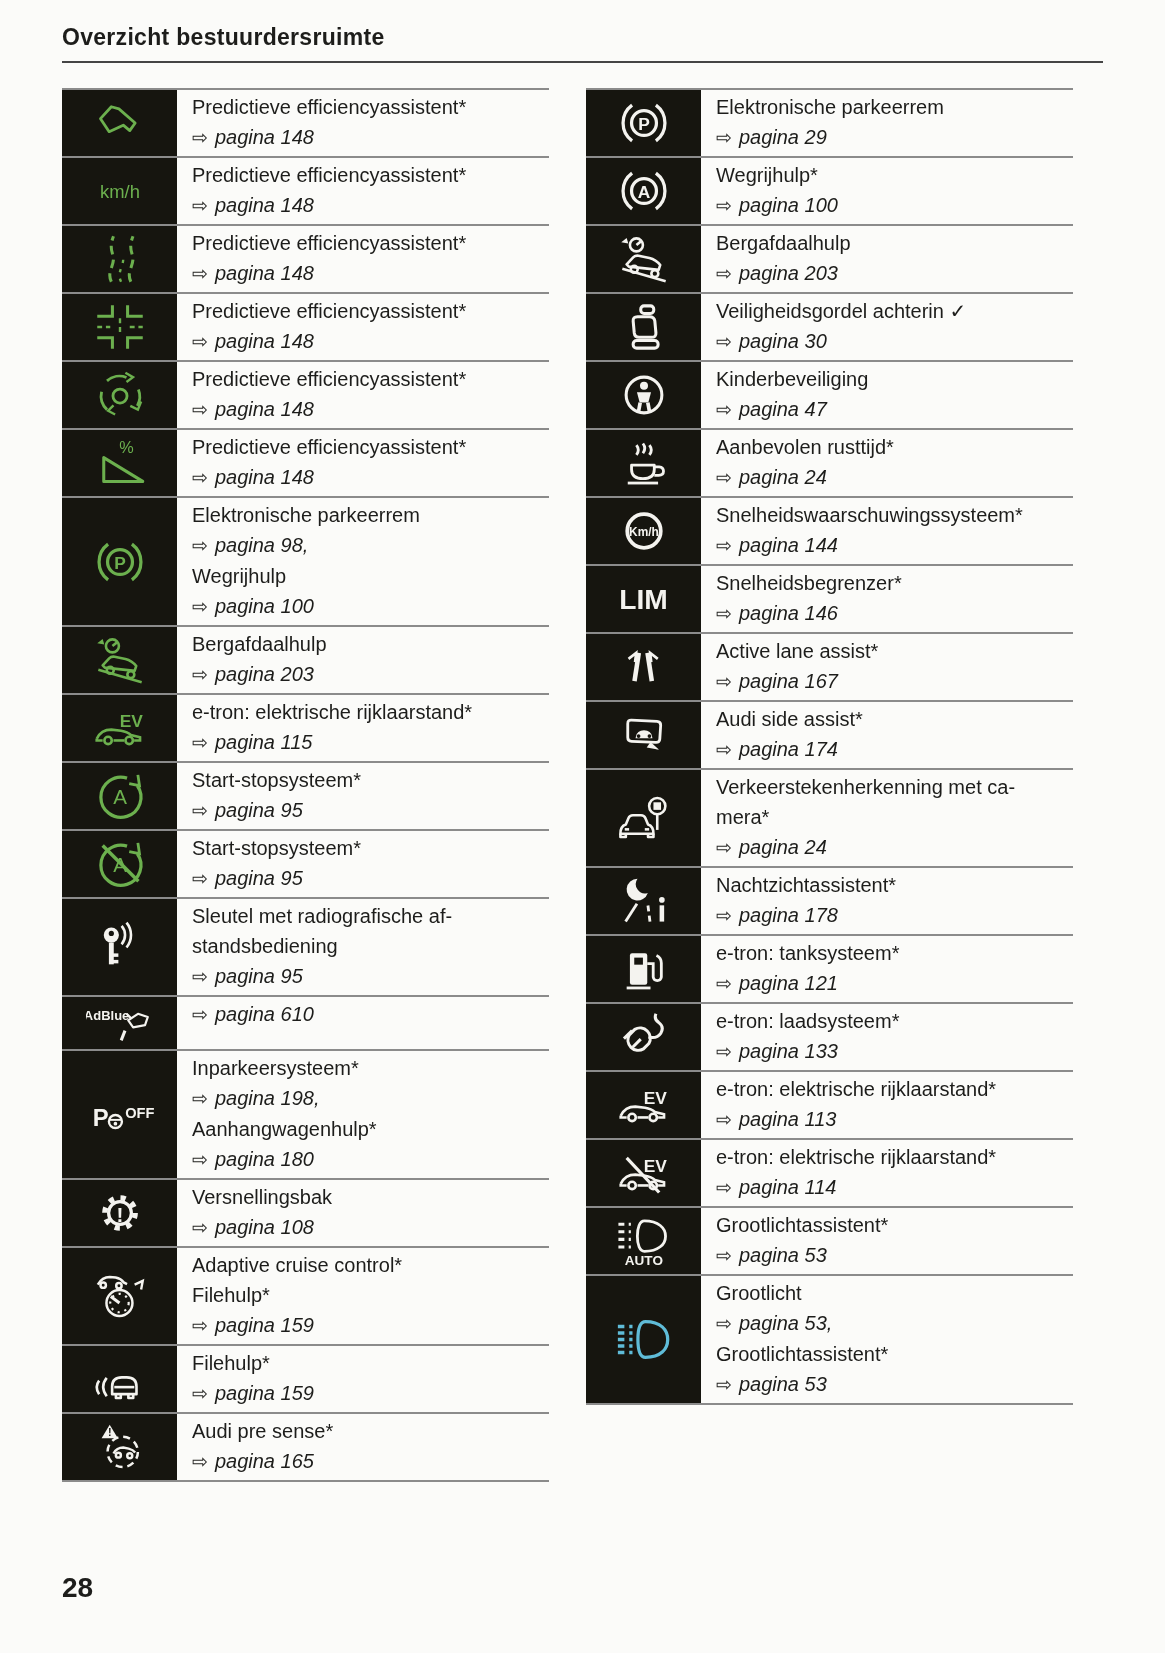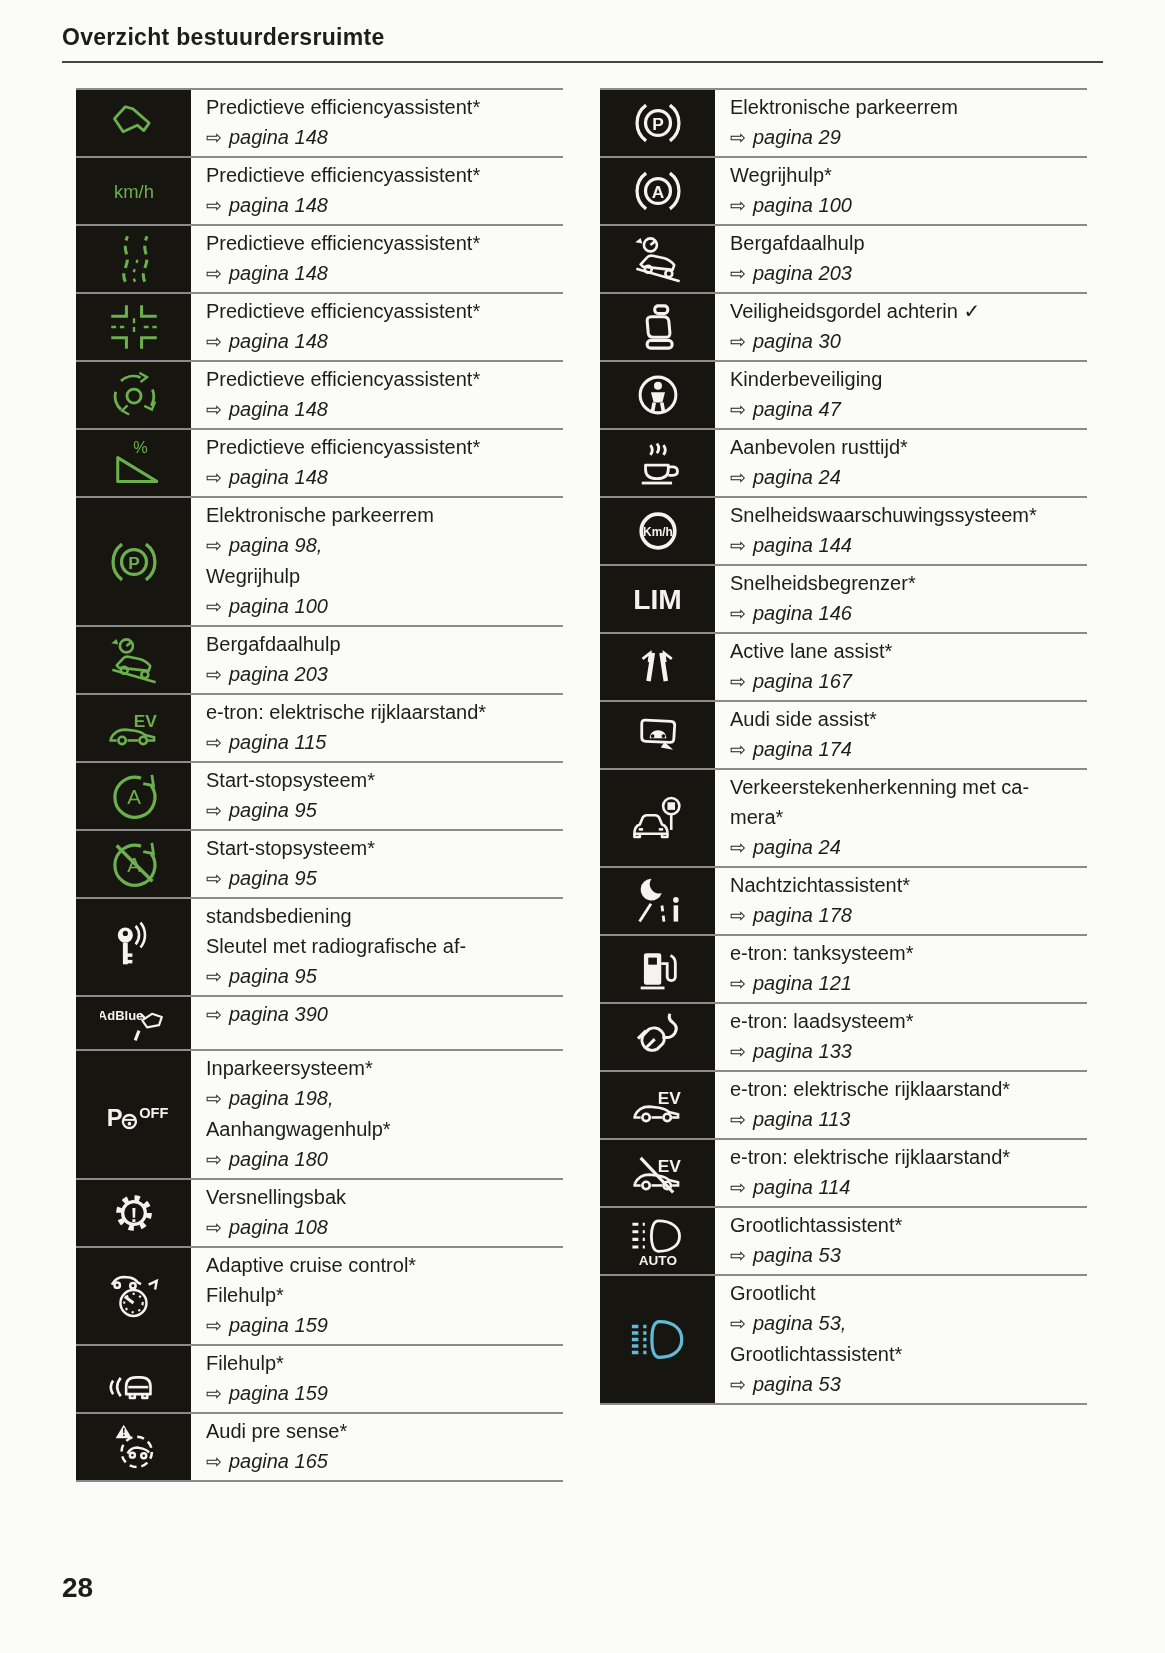--- a/index.html
+++ b/index.html
@@ -6,21 +6,21 @@
   .page{
     position:relative;width:1165px;height:1653px;margin:0 auto;
     background:#fbfbf9;font-family:"Liberation Sans",sans-serif;color:#1d1d1b;
     overflow:hidden;
     --icon-green:#6cb04e;--icon-white:#f4f3ef;--icon-blue:#5fbcd8;--cell-bg:#16150f;
   }
   .page-title{
     position:absolute;left:62px;top:24px;font-size:23px;font-weight:bold;letter-spacing:.3px;
   }
   .title-rule{position:absolute;left:62px;top:61px;width:1041px;height:2px;background:#454545;}
-  .columns{position:absolute;left:76px;top:88px;display:flex;gap:37px;align-items:flex-start;justify-content:flex-end;}
+  .columns{position:absolute;left:62px;top:88px;display:flex;gap:37px;align-items:flex-start;justify-content:flex-end;}
   .icon-table{width:487px;border-bottom:2px solid #8b8b8b;}
   .row{display:flex;border-top:2px solid #8b8b8b;}
   .icon-cell{
     flex:0 0 115px;background:var(--cell-bg);border-right:3px solid #fbfbf9;
     display:flex;align-items:center;justify-content:center;align-self:stretch;
   }
   .icon-wrap{display:flex;align-items:center;justify-content:center;}
   .icon-wrap svg{display:block;height:52px;}
   .icon-wrap svg text{font-family:"Liberation Sans",sans-serif;}
   .ic-green{color:var(--icon-green);}
@@ -228,38 +228,38 @@
                 <circle cx="16" cy="11.5" r="2.4" fill="#16150f" stroke="none"></circle>
                 <path d="M16 20 V40" stroke-width="4.5"></path>
                 <path d="M16 31.5 H22.5" stroke-width="3.2"></path>
                 <path d="M16 37.5 H22.5" stroke-width="3.2"></path>
                 <path d="M25.5 4.5 A13 13 0 0 1 25.5 21.5"></path>
                 <path d="M30 1.5 A18 18 0 0 1 30 24.5"></path>
               </svg>
             </span>
     </div>
     <div class="text-cell">
+            <div class="line">Sleutel met radiografische af-</div>
             <div class="line">standsbediening</div>
-            <div class="line">Sleutel met radiografische af-</div>
             <div class="line ref-line"><span class="arrow">⇨</span><span class="ref-text">pagina 95</span></div>
           </div>
   </div>
         <div class="row">
     <div class="icon-cell">
       <span class="icon-wrap ic-white">
               <svg viewBox="0 0 62 48" fill="none" stroke="currentColor" stroke-width="2">
                 <text x="19" y="21" text-anchor="middle" font-size="12" font-weight="bold" fill="currentColor" stroke="none">AdBlue</text>
                 <path d="M39 21.5 L48 15.5 L57 18.5 L54.5 26 L43.5 28 Z" stroke-linejoin="round"></path>
                 <path d="M41.5 19.5 L37.5 15.5"></path>
                 <path d="M36 31 L32.5 40" stroke-width="2.8"></path>
               </svg>
             </span>
     </div>
     <div class="text-cell">
-            <div class="line ref-line"><span class="arrow">⇨</span><span class="ref-text">pagina 390</span></div>
+            <div class="line ref-line"><span class="arrow">⇨</span><span class="ref-text">pagina 610</span></div>
           </div>
   </div>
         <div class="row">
     <div class="icon-cell">
       <span class="icon-wrap ic-white">
               <svg viewBox="0 0 66 48" fill="none" stroke="currentColor">
                 <text x="8" y="34" font-size="22" font-weight="bold" fill="currentColor" stroke="none">P</text>
                 <circle cx="29" cy="30" r="6" stroke-width="2.2"></circle>
                 <path d="M23.5 28.5 H34.5" stroke-width="1.8"></path>
                 <circle cx="29" cy="32" r="1.7" fill="currentColor" stroke="none"></circle>

